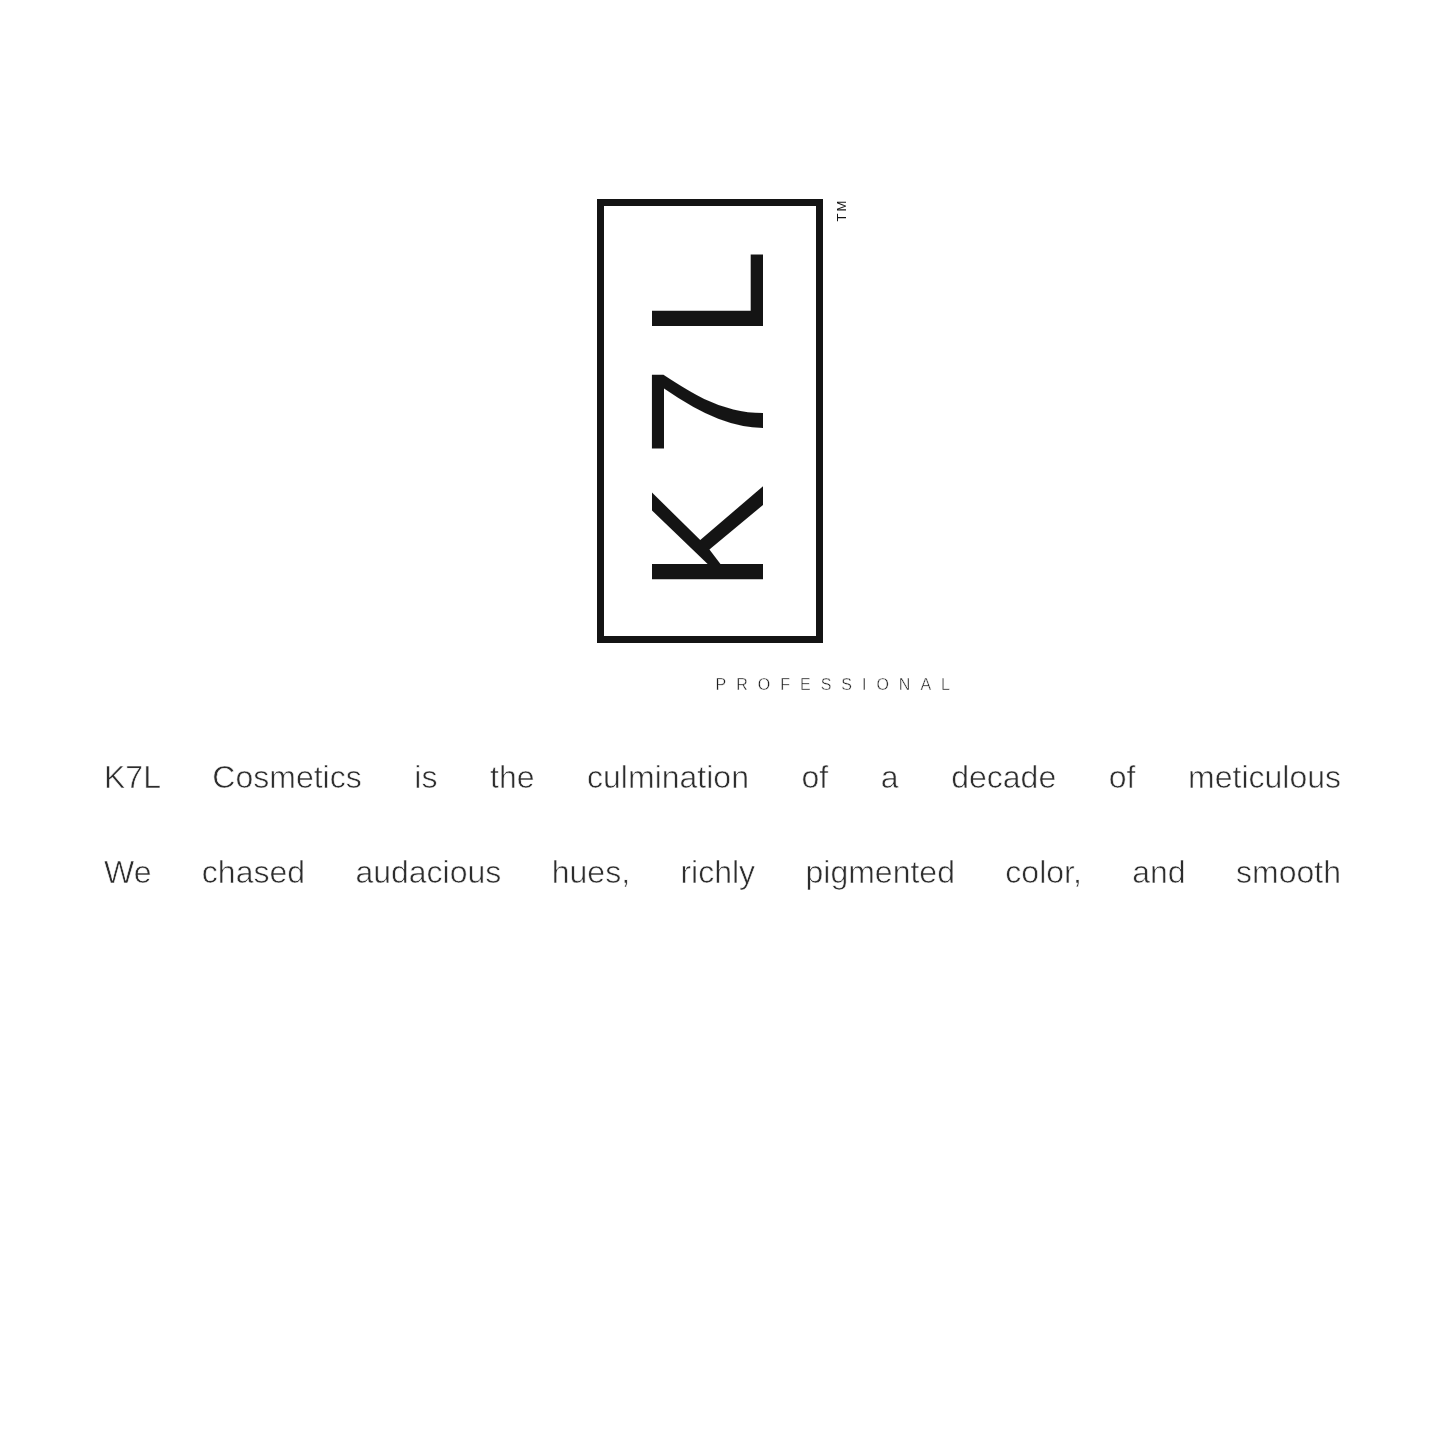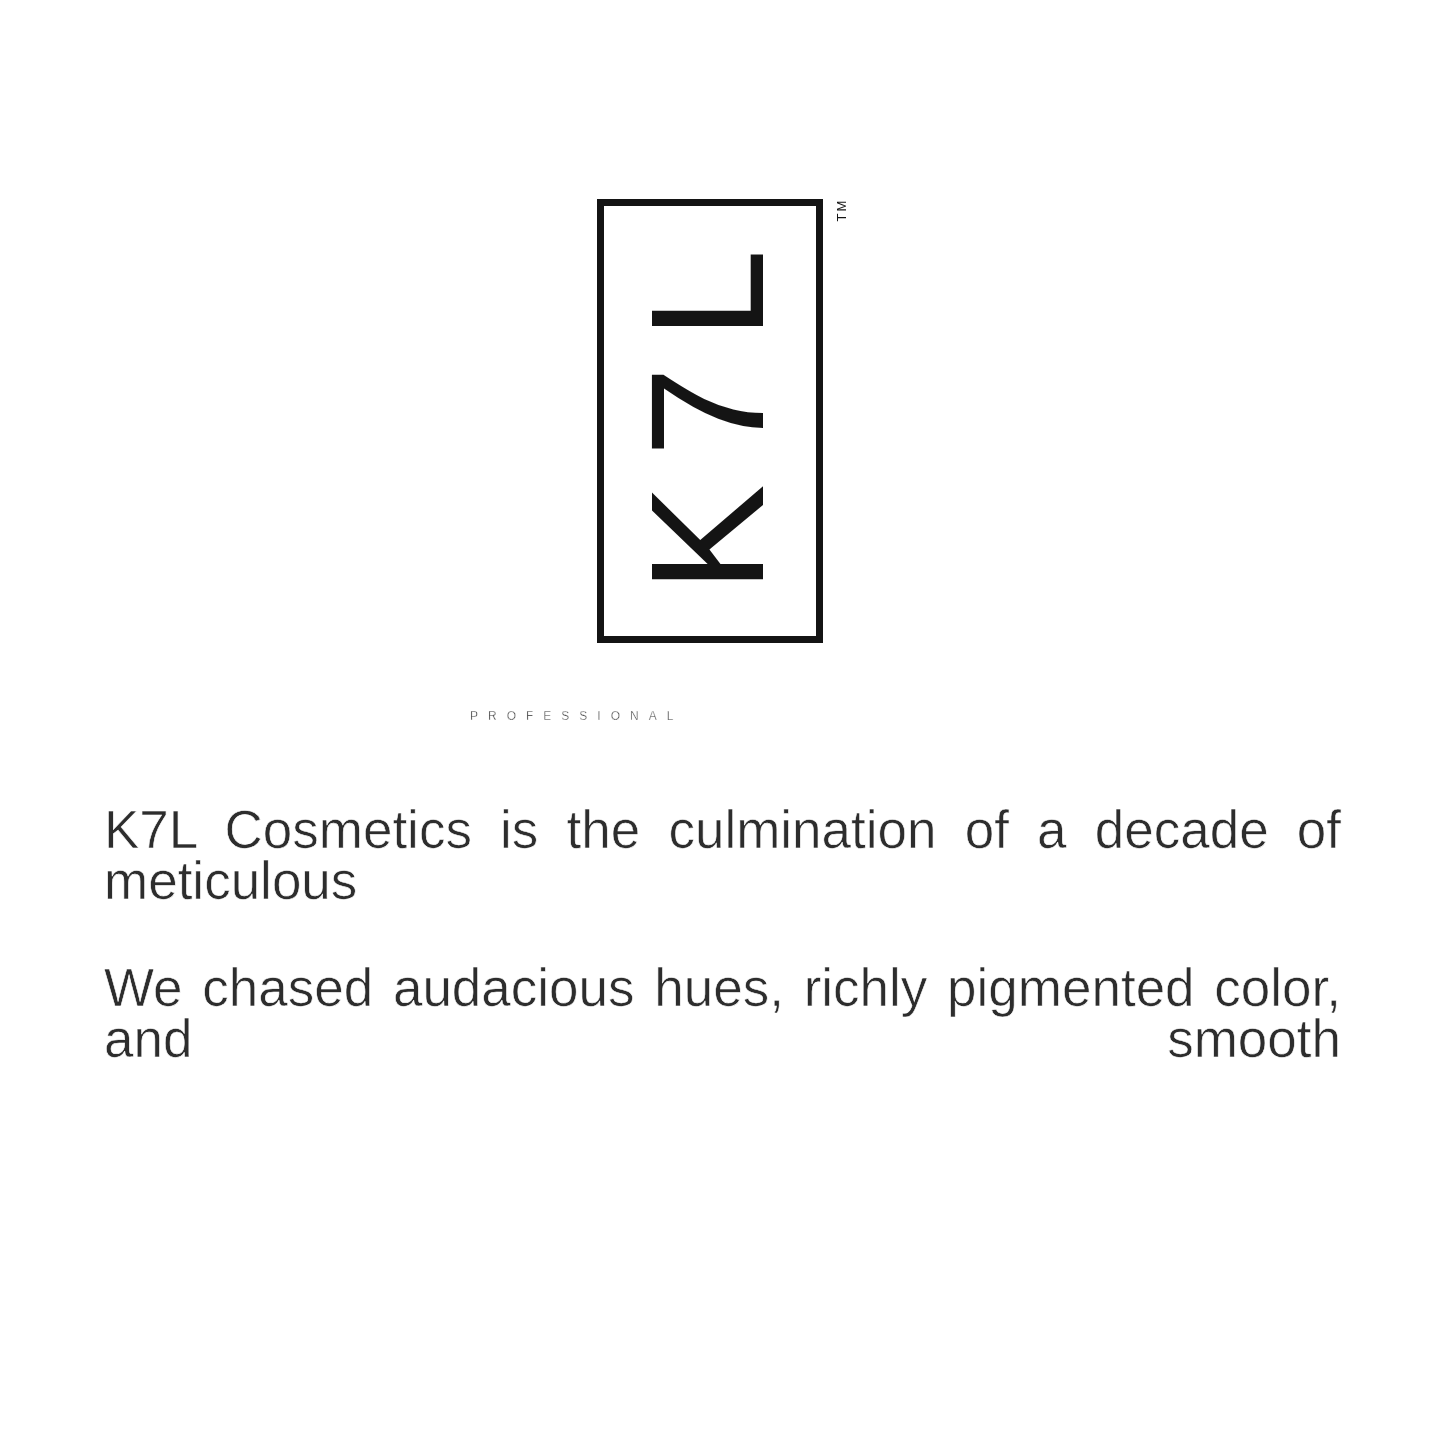--- a/index.html
+++ b/index.html
@@ -45,46 +45,46 @@
     text-align: center;
     font-size: 13px;
     font-weight: 400;
     letter-spacing: 2px;
     color: #141414;
     transform: rotate(-90deg);
     white-space: nowrap;
   }
   .logo-subtitle {
     position: absolute;
-    left: 460px; top: 705px;
+    left: 460px; top: 674px;
     width: 500px; height: 22px;
     line-height: 22px;
     padding-left: 10px; 
-    text-align: left;
-    font-size: 12px;
+    text-align: right;
+    font-size: 16px;
     font-weight: 400;
     letter-spacing: 10px;
     color: #1c1c1c;
     -webkit-text-stroke: 0.4px #ffffff;
     white-space: nowrap;
   }
 
   
   .copy {
     position: absolute;
-    left: 104px; top: 804px;
+    left: 104px; top: 752px;
     width: 1237px;
     color: #2d2d2d;
-    font-size: 53px;
+    font-size: 32px;
     font-weight: 300;
     line-height: 51px;
     -webkit-text-stroke: 0.6px #ffffff;
   }
   .para { display: block; }
-  .para + .para { margin-top: 56px; }
+  .para + .para { margin-top: 44px; }
   .jline {
     display: block;
     text-align: justify;
     text-align-last: justify;
     white-space: normal;
   }
   .cline {
     display: block;
     text-align: center;
     text-align-last: center;

